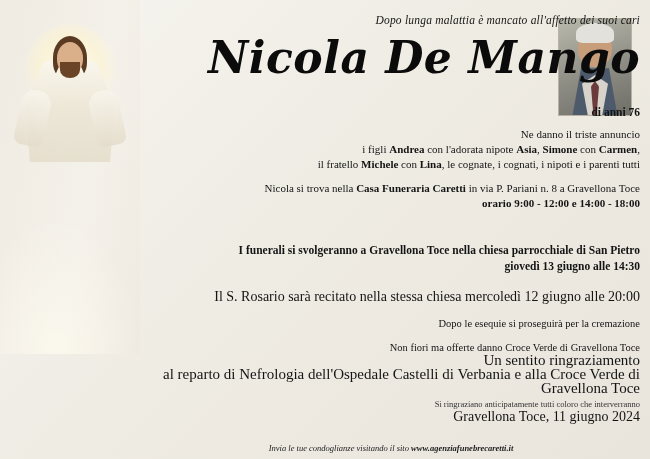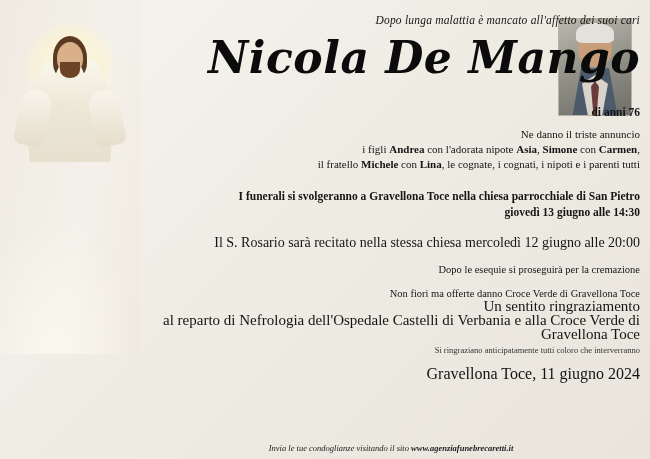--- a/index.html
+++ b/index.html
@@ -225,21 +225,21 @@
     margin-top: 22px;
   }
   .block {
     margin-top: 9px;
     font-size: 11px;
     line-height: 15px;
   }
   .line { display: block; }
   .b { font-weight: bold; }
   .funeral {
-    margin-top: 16px;
+    margin-top: 31px;
     font-size: 11.5px;
     font-weight: bold;
     line-height: 16px;
   }
   .rosary {
     margin-top: 15px;
     font-size: 14px;
   }
   .note {
     margin-top: 13px;
@@ -248,22 +248,22 @@
   .thanks {
     font-size: 15px;
     line-height: 14px;
   }
   .disclaimer {
     margin-top: 4px;
     font-size: 8.5px;
     color: #333;
   }
   .place-date {
-    margin-top: 10px;
-    font-size: 16px;
+    margin-top: 0;
+    font-size: 14px;
   }
   .footer {
     position: absolute;
     left: 140px;
     right: 8px;
     bottom: 6px;
     text-align: center;
     font-size: 8.5px;
     font-style: italic;
     color: #222;
@@ -313,20 +313,24 @@
     <div class="deceased-name">Nicola De Mango</div>
 
     <div class="age">di anni 76</div>
 
     <div class="block">
       <span class="line">Ne danno il triste annuncio</span>
       <span class="line"><span>i figli </span><span class="b">Andrea</span><span> con l'adorata nipote </span><span class="b">Asia</span><span>, </span><span class="b">Simone</span><span> con </span><span class="b">Carmen</span><span>,</span></span>
       <span class="line"><span>il fratello </span><span class="b">Michele</span><span> con </span><span class="b">Lina</span><span>, le cognate, i cognati, i nipoti e i parenti tutti</span></span>
     </div>
 
+    <div class="block">
+      <span class="line"><span>Nicola si trova nella </span><span class="b">Casa Funeraria Caretti</span><span> in via P. Pariani n. 8 a Gravellona Toce</span></span>
+      <span class="line b">orario 9:00 - 12:00 e 14:00 - 18:00</span>
+    </div>
 
     <div class="funeral">
       <span class="line">I funerali si svolgeranno a Gravellona Toce nella chiesa parrocchiale di San Pietro</span>
       <span class="line">giovedì 13 giugno alle 14:30</span>
     </div>
 
     <div class="rosary">Il S. Rosario sarà recitato nella stessa chiesa mercoledì 12 giugno alle 20:00</div>
 
     <div class="note">Dopo le esequie si proseguirà per la cremazione</div>
 

